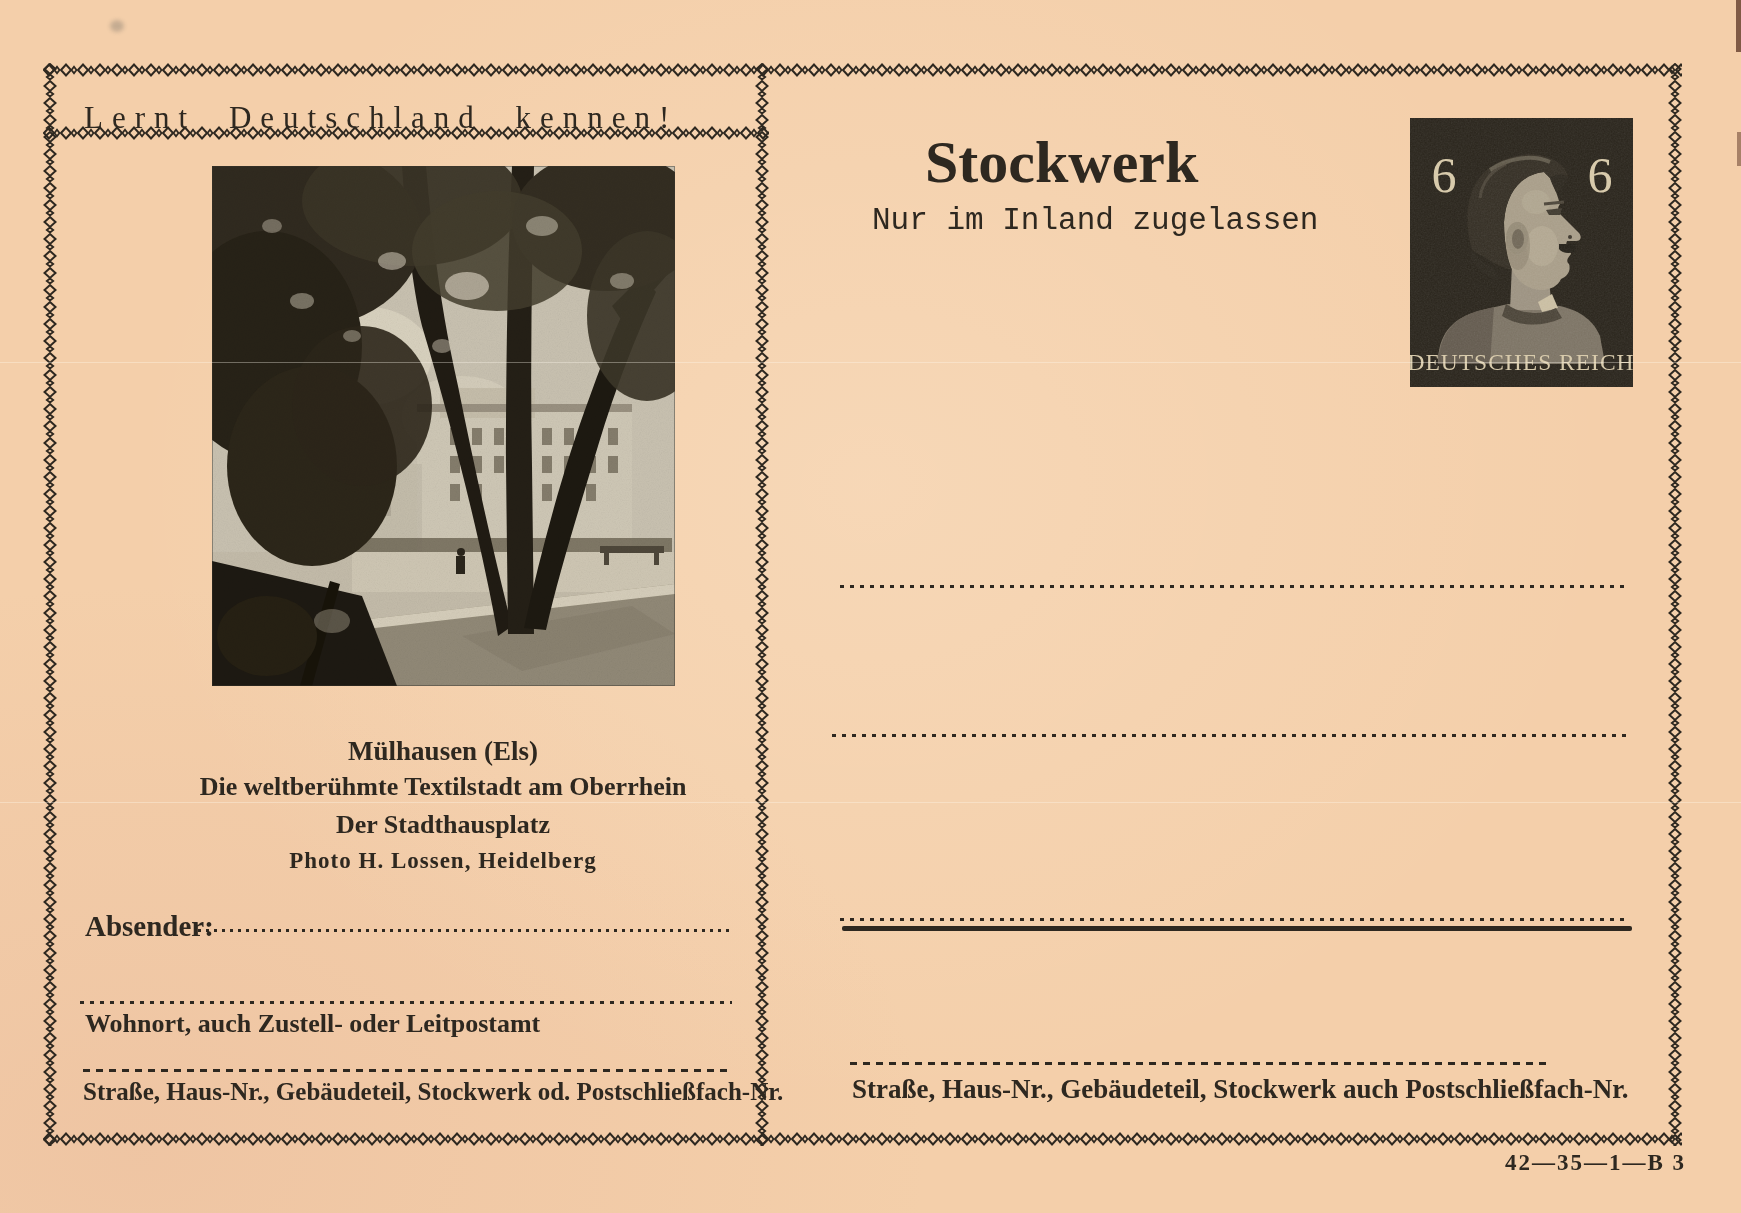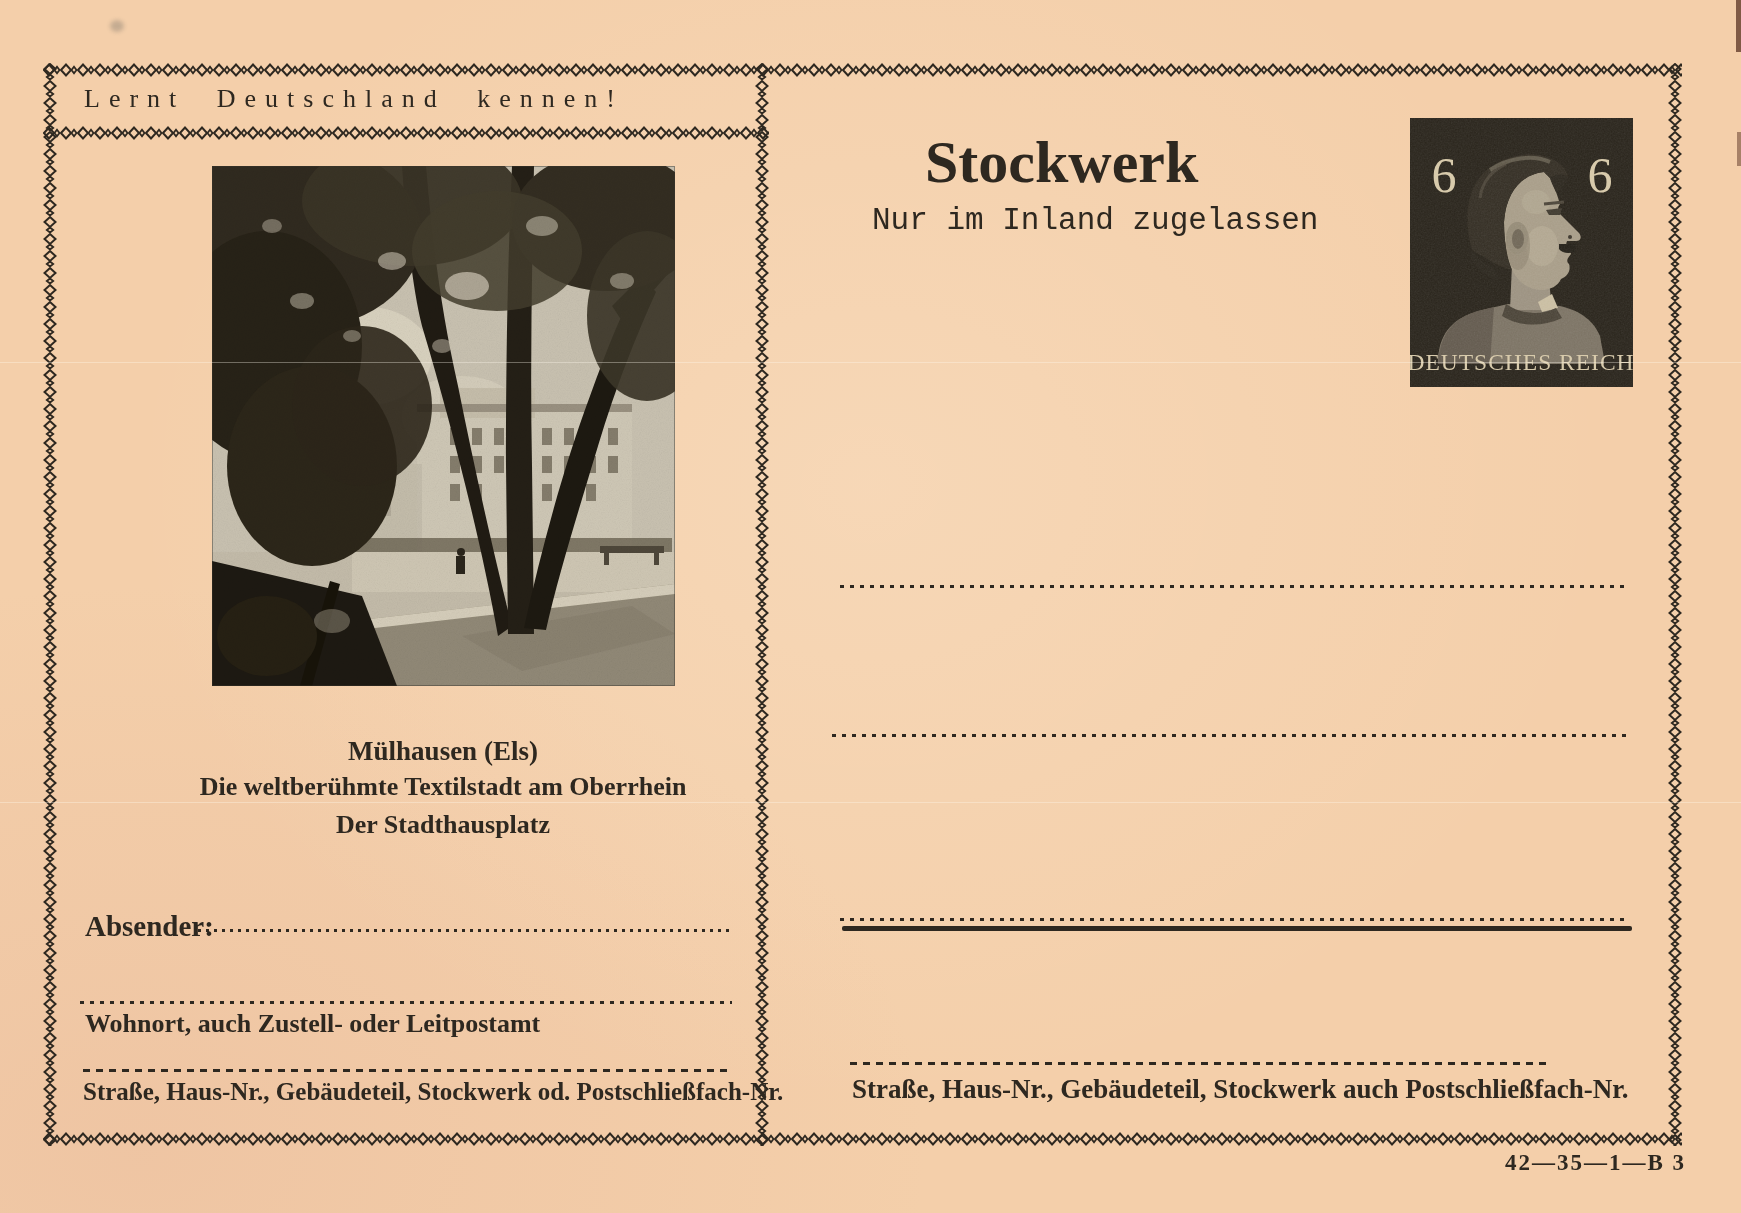--- a/index.html
+++ b/index.html
@@ -22,21 +22,21 @@
   .txt{position:absolute;white-space:nowrap;color:var(--ink);}
   
   .dotline{position:absolute;height:3px;
     background:repeating-linear-gradient(90deg,var(--ink) 0 4px,transparent 4px 10px);}
   .finedot{position:absolute;height:3px;
     background:repeating-linear-gradient(90deg,var(--ink) 0 3px,transparent 3px 8px);}
   .dashline{position:absolute;height:3px;
     background:repeating-linear-gradient(90deg,var(--ink) 0 7px,transparent 7px 13px);}
   .solidline{position:absolute;height:5px;background:var(--ink);border-radius:2px;}
   .chain{position:absolute;}
-  .slogan{font-size:26px;letter-spacing:9px;word-spacing:16px;font-weight:500;}
+  .slogan{font-size:31px;letter-spacing:9px;word-spacing:16px;font-weight:500;margin-top:16px;}
   .pk-title{font-size:60px;font-weight:bold;}
   .pk-sub{font-size:31px;font-family:Liberation Mono, monospace;}
   .cap{font-weight:bold;text-align:center;left:160px;width:566px;margin-top:30px;}
   .lbl{font-weight:bold;text-align:center;}
   .scratch{position:absolute;height:1px;background:rgba(255,248,238,.35);}
   .smudge{position:absolute;border-radius:50%;background:#8d8274;opacity:.45;filter:blur(2px);}
   .edge-mark{position:absolute;background:#5a3323;opacity:.75;}
 </style>
 </head>
 <body>
@@ -166,20 +166,21 @@
     <ellipse cx="55" cy="470" rx="50" ry="40" fill="#262013"></ellipse>
     <ellipse cx="120" cy="455" rx="18" ry="12" fill="#b8b09a" opacity=".4"></ellipse>
 
     <rect x="0" y="0" width="463" height="520" filter="url(#photograin)" opacity=".16" style="mix-blend-mode:multiply"></rect>
     <rect x="0.5" y="0.5" width="462" height="519" fill="none" stroke="#3a352c" stroke-opacity=".45" stroke-width="1"></rect>
   </svg>
 
   <div class="txt cap" style="top:706px;font-size:27px">Mülhausen (Els)</div>
   <div class="txt cap" style="top:742px;font-size:26px">Die weltberühmte Textilstadt am Oberrhein</div>
   <div class="txt cap" style="top:780px;font-size:26px">Der Stadthausplatz</div>
+  <div class="txt cap" style="top:818px;font-size:23px;letter-spacing:1px">Photo H. Lossen, Heidelberg</div>
 
   <div class="txt lbl" style="left:85px;top:910px;font-size:29px">Absender:</div>
   <div class="finedot" style="left:198px;top:929px;width:532px"></div>
   <div class="dotline" style="left:80px;top:1001px;width:652px"></div>
   <div class="txt lbl" style="left:85px;top:1009px;font-size:26px">Wohnort, auch Zustell- oder Leitpostamt</div>
   <div class="dashline" style="left:83px;top:1069px;width:650px"></div>
   <div class="txt lbl" style="left:83px;top:1078px;font-size:25px">Straße, Haus-Nr., Gebäudeteil, Stockwerk od. Postschließfach-Nr.</div>
 
   <div class="txt pk-title" style="left:925px;top:128px">Stockwerk</div>
   <div class="txt pk-sub" style="left:872px;top:203px">Nur im Inland zugelassen</div>

